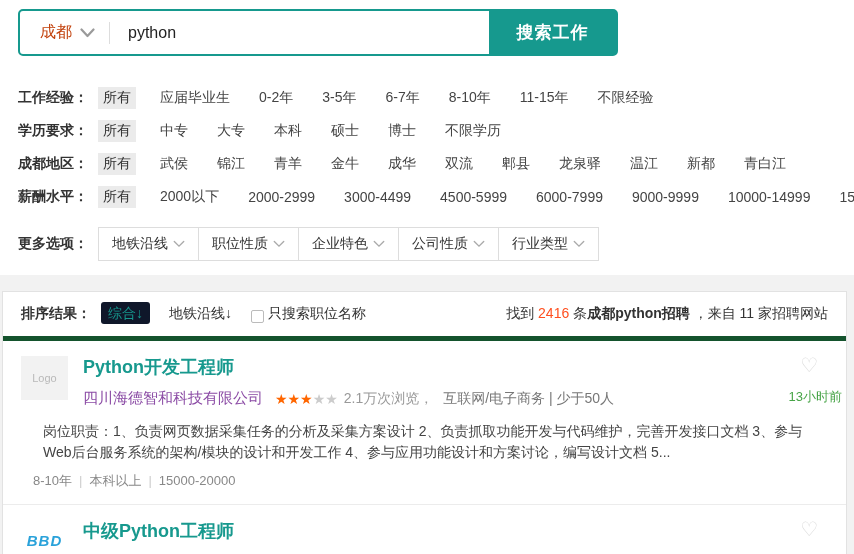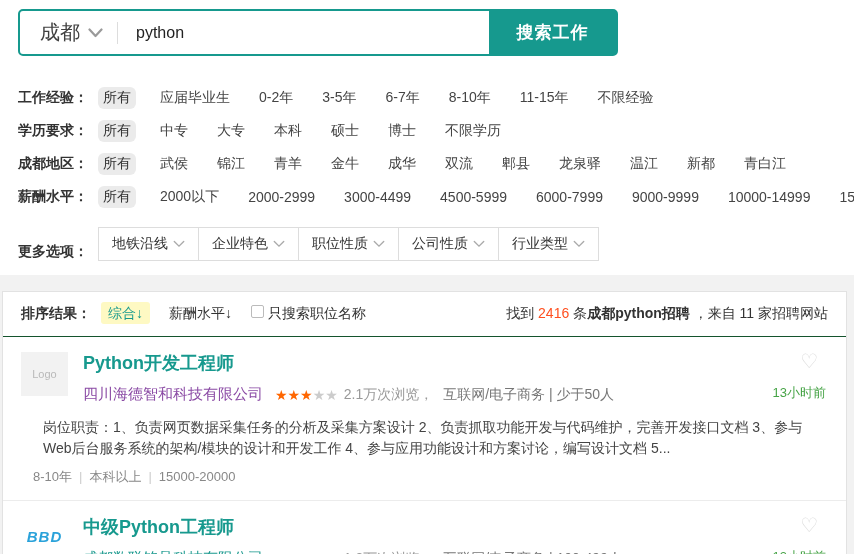--- a/index.html
+++ b/index.html
@@ -4,52 +4,52 @@
 <style>
   * { box-sizing: border-box; margin: 0; padding: 0; }
   html,body { width:854px; height:554px; overflow:hidden; background:#fff;
     font-family:"Liberation Sans","DejaVu Sans",sans-serif; color:#333; }
   a { text-decoration:none; color:#333; cursor:pointer; }
 
   
   .search-wrap { margin:9px 0 0 18px; width:600px; height:47px;
     border:2px solid #16998e; border-radius:5px; display:flex; background:#fff; }
   .city-sel { display:flex; align-items:center; padding:0 14px 0 20px; cursor:pointer; }
-  .city-sel .city-txt { font-size:20px; color:#404040; margin-right:8px; }
+  .city-sel .city-txt { font-size:16px; color:#c2410c; margin-right:8px; }
   .vdiv { width:1px; height:22px; background:#ddd; align-self:center; }
   .search-input { flex:1; border:none; outline:none; font-size:16px; padding:0 0 0 18px;
     color:#222; font-family:"Liberation Sans","DejaVu Sans",sans-serif; background:transparent; }
   .search-btn { width:127px; background:#16998e; color:#fff; border:none; cursor:pointer;
     font-size:17px; font-weight:bold; letter-spacing:1px;
     font-family:"Liberation Sans","DejaVu Sans",sans-serif; }
 
   
   .filter-section { margin:32px 0 0 18px; white-space:nowrap; }
   .frow { height:20px; margin-bottom:13px; font-size:14px; display:flex; align-items:center; }
   .flabel { font-weight:bold; color:#333; margin-right:10px; }
-  .fopt { color:#444; margin-right:19px; padding:2px 5px; border-radius:6px; }
+  .fopt { color:#444; margin-right:19px; padding:2px 5px; border-radius:0; }
   .fopt.sel { background:#ebebeb; color:#333; }
 
-  .more-row { display:flex; align-items:flex-end; margin:20px 6px 0 18px; font-size:14px; }
+  .more-row { display:flex; align-items:center; margin:20px 6px 0 18px; font-size:14px; }
   .more-label { font-weight:bold; margin-right:10px; }
   .drops { display:flex; }
   .drop { border:1px solid #ddd; background:#fff; height:25px; padding:16px 13px;
     display:flex; align-items:center; margin-left:-1px; cursor:pointer; }
   .drop:first-child { margin-left:0; }
   .drop span { color:#333; margin-right:5px; }
 
   
   .results-bg { margin-top:14px; background:#f2f2f2; padding:16px 7px 0 2px; }
   .panel { background:#fff; border:1px solid #e2e2e2; min-height:300px; }
 
-  .sortbar { display:flex; align-items:flex-start; padding:13px 18px; font-size:14px;
-    border-bottom:1px solid #14532d; }
+  .sortbar { display:flex; align-items:flex-end; padding:13px 18px; font-size:14px;
+    border-bottom:5px solid #14532d; }
   .sort-label { font-weight:bold; margin-right:10px; }
   .sort-chip { padding:3px 7px; border-radius:3px; margin-right:12px; color:#333; }
-  .sort-chip.sel { background:#fef9c3; color:#16998e; }
+  .sort-chip.sel { background:#0f172a; color:#16998e; }
   .cb { width:13px; height:13px; border:1px solid #bbb; border-radius:2px;
     display:inline-block; margin-right:4px; vertical-align:-2px; background:#fff; cursor:pointer; }
   .cb-label { color:#333; cursor:pointer; }
   .summary { margin-left:auto; color:#333; }
   .summary .cnt { color:#ff4f1f; }
   .summary b { font-weight:bold; }
 
   
   .job { position:relative; padding:14px 18px 14px 18px; }
   .job + .job { border-top:1px solid #ececec; }
@@ -65,21 +65,21 @@
   .stars { font-size:14px; letter-spacing:0px; margin-right:6px; }
   .s-on { color:#ff6600; }
   .s-off { color:#ccc; }
   .views { color:#999; margin-right:10px; }
   .industry { color:#777; }
   .jdesc { margin:13px 0 0 22px; font-size:14px; color:#444; line-height:21px;
     max-width:800px; }
   .jtags { margin:9px 0 0 12px; font-size:13px; color:#888; }
   .jtags i { font-style:normal; color:#ccc; margin:0 7px; }
   .heart { position:absolute; right:28px; top:12px; font-size:20px; color:#ddd; cursor:pointer; }
-  .jtime { position:absolute; right:20px; top:47px; font-size:13px; color:#47a447; }
+  .jtime { position:absolute; right:4px; top:47px; font-size:13px; color:#47a447; }
 </style>
 </head>
 <body>
 
 <div class="search-wrap">
   <div class="city-sel">
     <span class="city-txt">成都</span>
     <svg width="15" height="10" viewBox="0 0 15 10">
         <polyline points="1.5,1.5 7.5,8 13.5,1.5" fill="none" stroke="#9a9a9a" stroke-width="2.2" stroke-linecap="round" stroke-linejoin="round"></polyline>
       </svg>
@@ -143,27 +143,27 @@
 <div class="more-row">
   <span class="more-label">更多选项：</span>
   <div class="drops">
       <div class="drop">
         <span>地铁沿线</span>
         <svg width="12" height="8" viewBox="0 0 14 9">
           <polyline points="1.5,1.5 7,7 12.5,1.5" fill="none" stroke="#aaa" stroke-width="1.6" stroke-linecap="round"></polyline>
         </svg>
       </div>
       <div class="drop">
+        <span>职位性质</span>
+        <svg width="12" height="8" viewBox="0 0 14 9">
+          <polyline points="1.5,1.5 7,7 12.5,1.5" fill="none" stroke="#aaa" stroke-width="1.6" stroke-linecap="round"></polyline>
+        </svg>
+      </div>
+      <div class="drop">
         <span>企业特色</span>
-        <svg width="12" height="8" viewBox="0 0 14 9">
-          <polyline points="1.5,1.5 7,7 12.5,1.5" fill="none" stroke="#aaa" stroke-width="1.6" stroke-linecap="round"></polyline>
-        </svg>
-      </div>
-      <div class="drop">
-        <span>职位性质</span>
         <svg width="12" height="8" viewBox="0 0 14 9">
           <polyline points="1.5,1.5 7,7 12.5,1.5" fill="none" stroke="#aaa" stroke-width="1.6" stroke-linecap="round"></polyline>
         </svg>
       </div>
       <div class="drop">
         <span>公司性质</span>
         <svg width="12" height="8" viewBox="0 0 14 9">
           <polyline points="1.5,1.5 7,7 12.5,1.5" fill="none" stroke="#aaa" stroke-width="1.6" stroke-linecap="round"></polyline>
         </svg>
       </div>
@@ -174,21 +174,21 @@
         </svg>
       </div>
     </div>
 </div>
 
 <div class="results-bg">
   <div class="panel">
 
     <div class="sortbar">
       <span class="sort-label">排序结果：</span>
-      <span class="sort-chips"><a class="sort-chip sel">综合↓</a><a class="sort-chip">薪酬水平↓</a></span>
+      <span class="sort-chips"><a class="sort-chip sel">综合↓</a><a class="sort-chip">地铁沿线↓</a></span>
       <span class="cb"></span>
       <span class="cb-label">只搜索职位名称</span>
       <span class="summary"><span>找到 </span><span class="cnt">2416</span><span> 条</span><b>成都python招聘</b><span> ，来自 </span><span>11</span><span> 家招聘网站</span></span>
     </div>
 
     <div>
         <div class="job">
           <div class="logo placeholder">Logo</div>
           <div class="jhead"><a class="jtitle">Python开发工程师</a><div class="jmeta">
               <a class="company" style="color: rgb(139, 75, 165);">四川海德智和科技有限公司</a>

